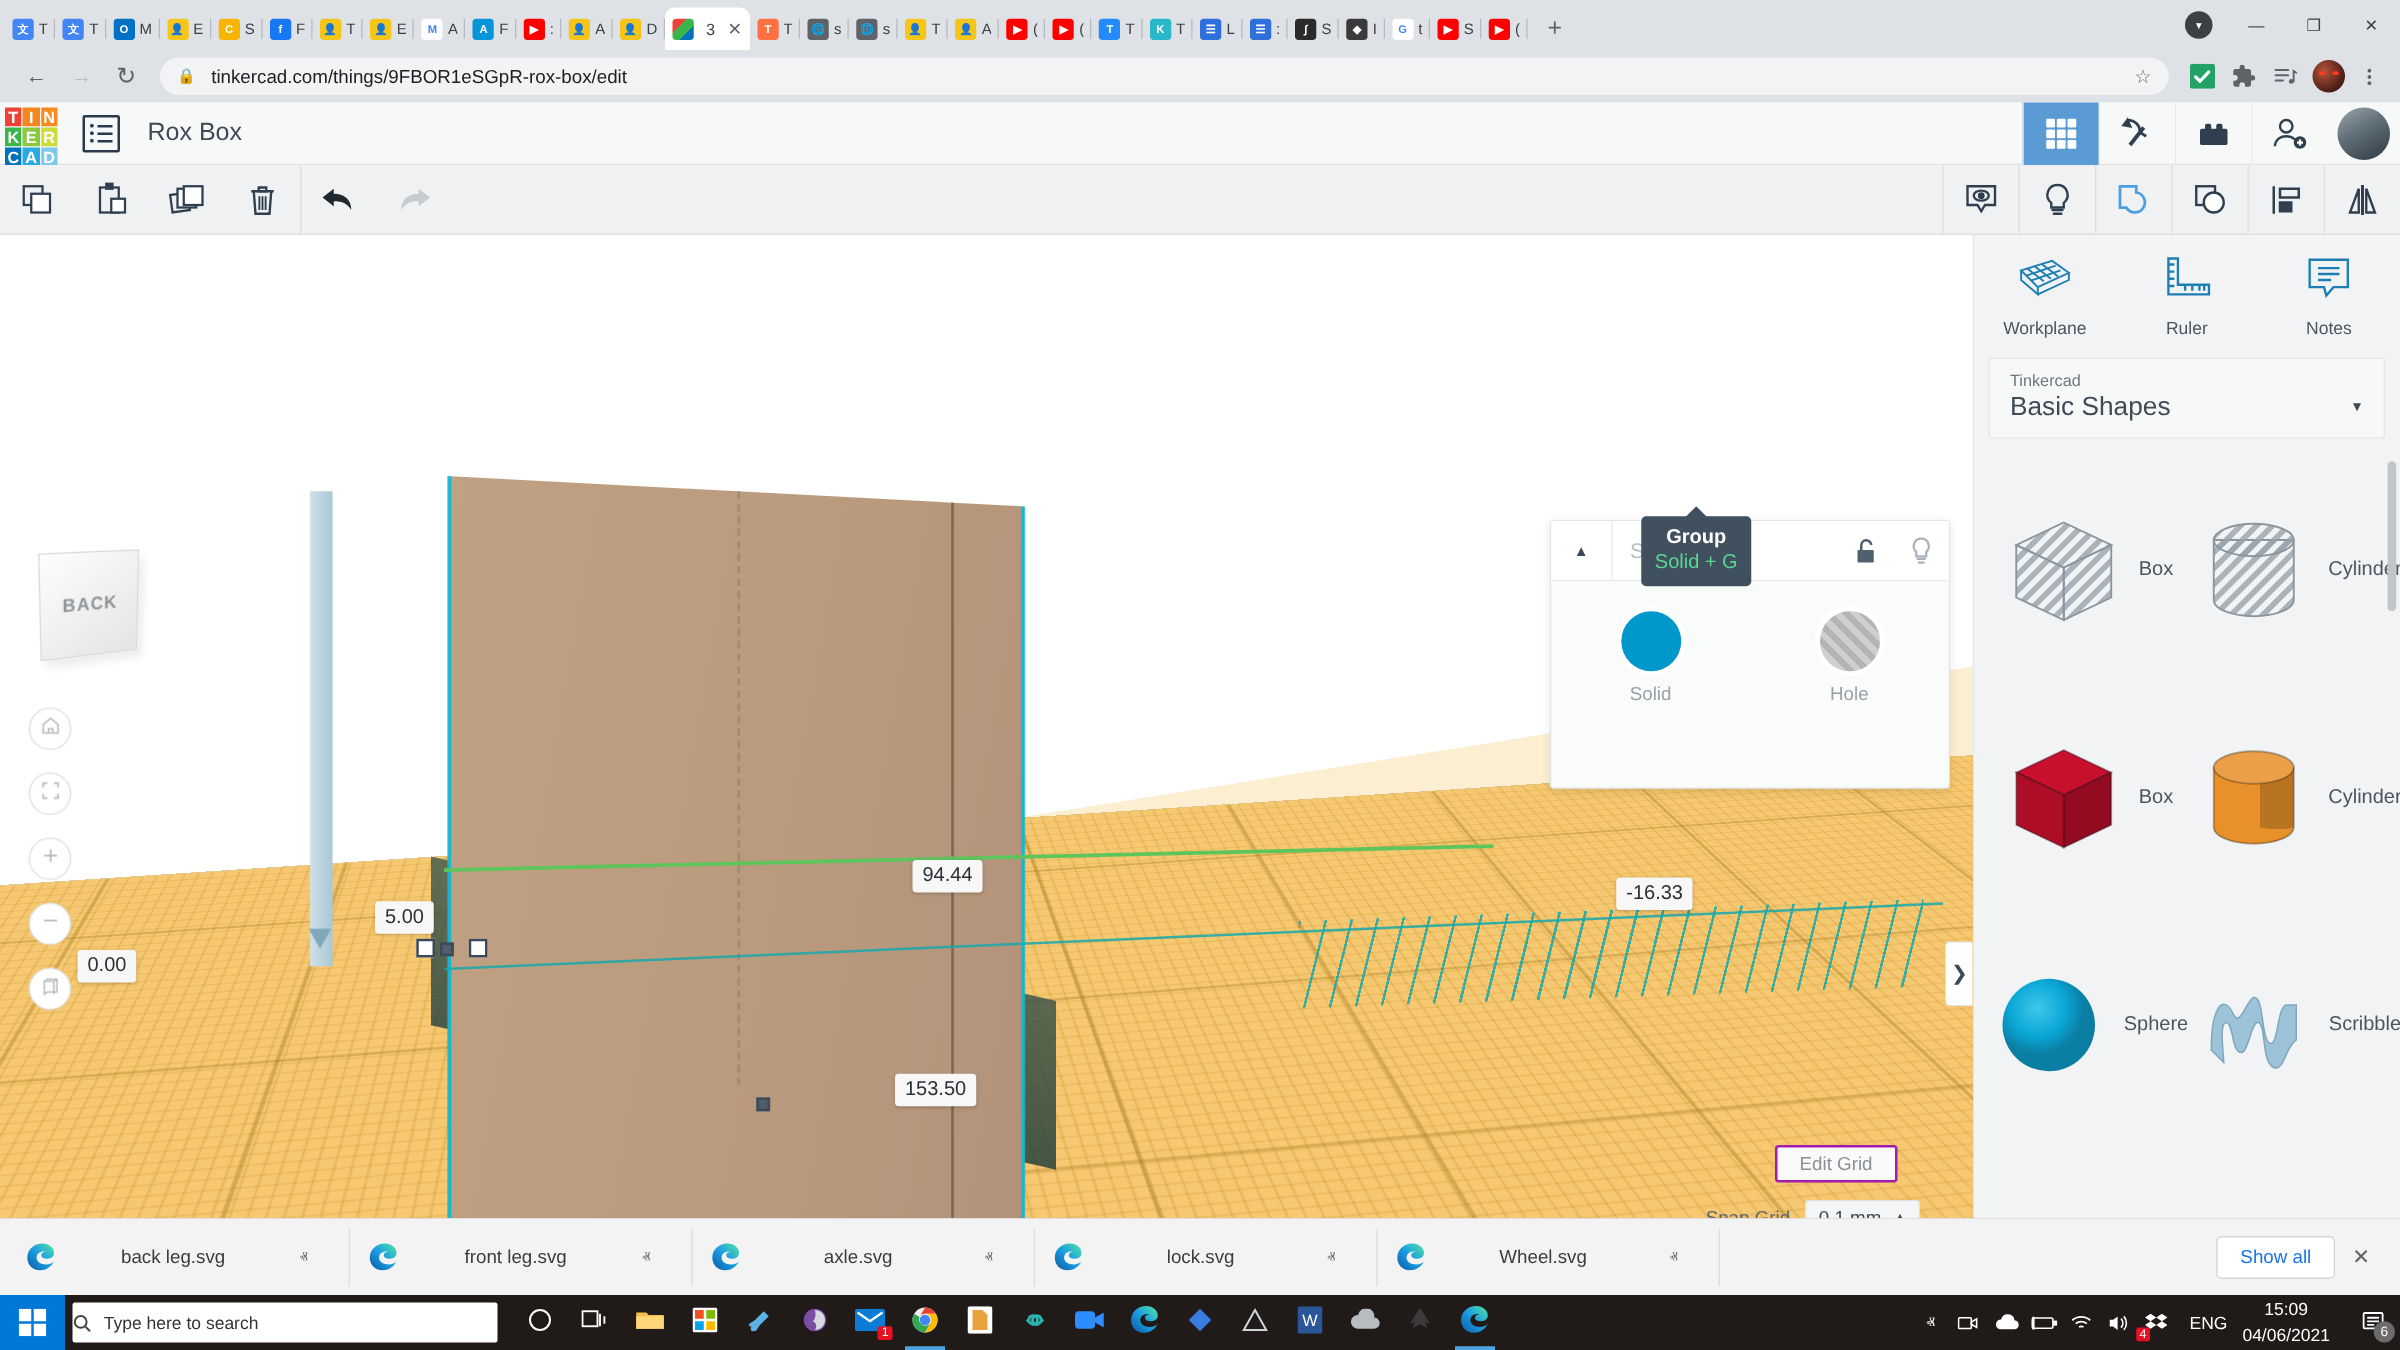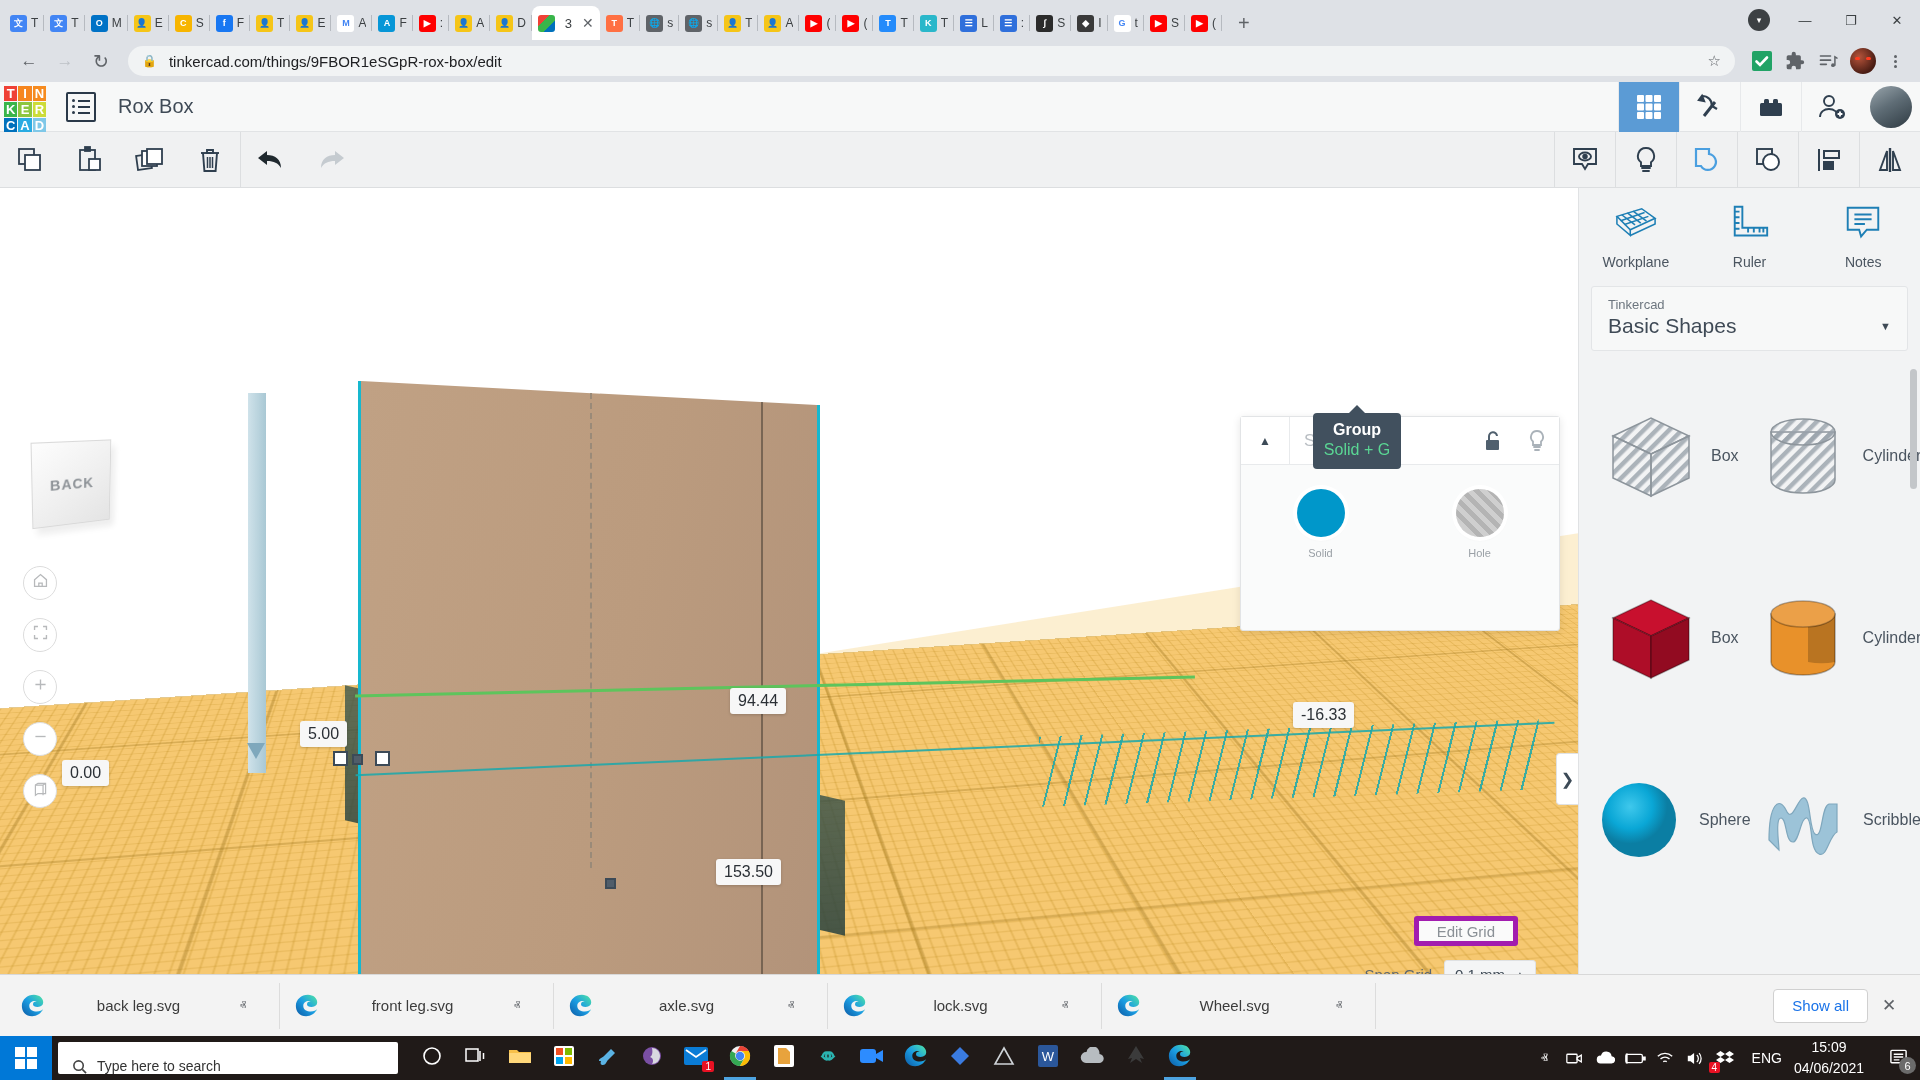--- a/index.html
+++ b/index.html
@@ -246,21 +246,21 @@
     height:48px; display:flex; align-items:center; border-bottom:1px solid #e8eaec;
     background:#fff;
   }
   #shapes-head .collapse { width:48px; display:flex;align-items:center;justify-content:center;
       color:#3c4a57; font-size:12px; }
   #shapes-head .title { flex:1; padding-left:14px; font-size:17px; color:#b9bec3;
       border-left:1px solid #e8eaec; height:100%; display:flex;align-items:center;}
   #shapes-head .hi { width:44px; display:flex;align-items:center;justify-content:center;}
   .sh-opt { display:flex;flex-direction:column;align-items:center;gap:10px; }
   .sh-circle { width:48px;height:48px;border-radius:50%; box-shadow:0 0 0 4px #fff, 0 1px 4px rgba(0,0,0,.18);}
-  .sh-label { font-size:11px; color:#9aa0a6; }
+  .sh-label { font-size:15px; color:#9aa0a6; }
   #tooltip-group {
     position:absolute; left:1313px; top:225px; width:88px; padding:8px 10px 10px;
     background:#41505e; border-radius:4px; text-align:center; z-index:30;
   }
   #tooltip-group .t1 { color:#ffffff; font-size:16px; font-weight:bold; }
   #tooltip-group .t2 { color:#5ad694; font-size:16px; margin-top:2px;}
   #tooltip-group::before {
     content:''; position:absolute; left:50%; top:-8px; transform:translateX(-50%);
     border-left:9px solid transparent; border-right:9px solid transparent;
     border-bottom:9px solid #41505e;
@@ -270,21 +270,21 @@
   #side-chevron {
     position:absolute; right:0; top:565px; width:22px;height:52px;
     background:#fff; border:1px solid #e0e2e4; border-right:none;
     border-radius:4px 0 0 4px; display:flex;align-items:center;justify-content:center;
     color:#3c4a57; font-size:16px;
   }
 
   
   #edit-grid {
     position:absolute; right:60px; bottom:62px; height:30px; padding:0 18px;
-    background:#fafafa; border:5px solid #a21caf; border-radius:3px;
+    background:#fafafa; border:2px solid #a21caf; border-radius:3px;
     display:flex;align-items:center; font-size:15px; color:#8a9096;
   }
   #snap-grid {
     position:absolute; right:42px; bottom:20px; display:flex;align-items:center;gap:12px;
     font-size:15px; color:#5c666f;
   }
   #snap-select {
     height:28px; padding:0 10px; background:#f4f5f6; border:1px solid #dfe1e3;
     border-radius:3px; display:flex;align-items:center;gap:10px; font-size:15px; color:#3f4a56;
   }
@@ -335,21 +335,21 @@
 
   
   #taskbar {
     position:absolute; left:0; bottom:0; width:1920px; height:44px;
     background:#201a18; display:flex; align-items:center;
   }
   #start-btn { width:52px; height:44px; display:flex;align-items:center;justify-content:center;
                background:#0078d7;}
   #tb-search {
     width:340px; height:32px; margin-left:6px; background:#ffffff;
-    border-radius:2px; display:flex;align-items:flex-end; gap:10px; padding-left:14px;
+    border-radius:2px; display:flex;align-items:center; gap:10px; padding-left:0;
   }
   #tb-search span { font-size:14px; color:#333; }
   .tb-app { width:44px;height:44px;display:flex;align-items:center;justify-content:center;
             position:relative; }
   .tb-app.active::after {
     content:''; position:absolute; bottom:0; left:6px; right:6px; height:3px; background:#4da3e0;
   }
   #tray { margin-left:auto; display:flex; align-items:center; gap:0; height:44px; }
   .tray-ico { width:30px;height:44px;display:flex;align-items:center;justify-content:center;
               color:#fff; font-size:14px;}

